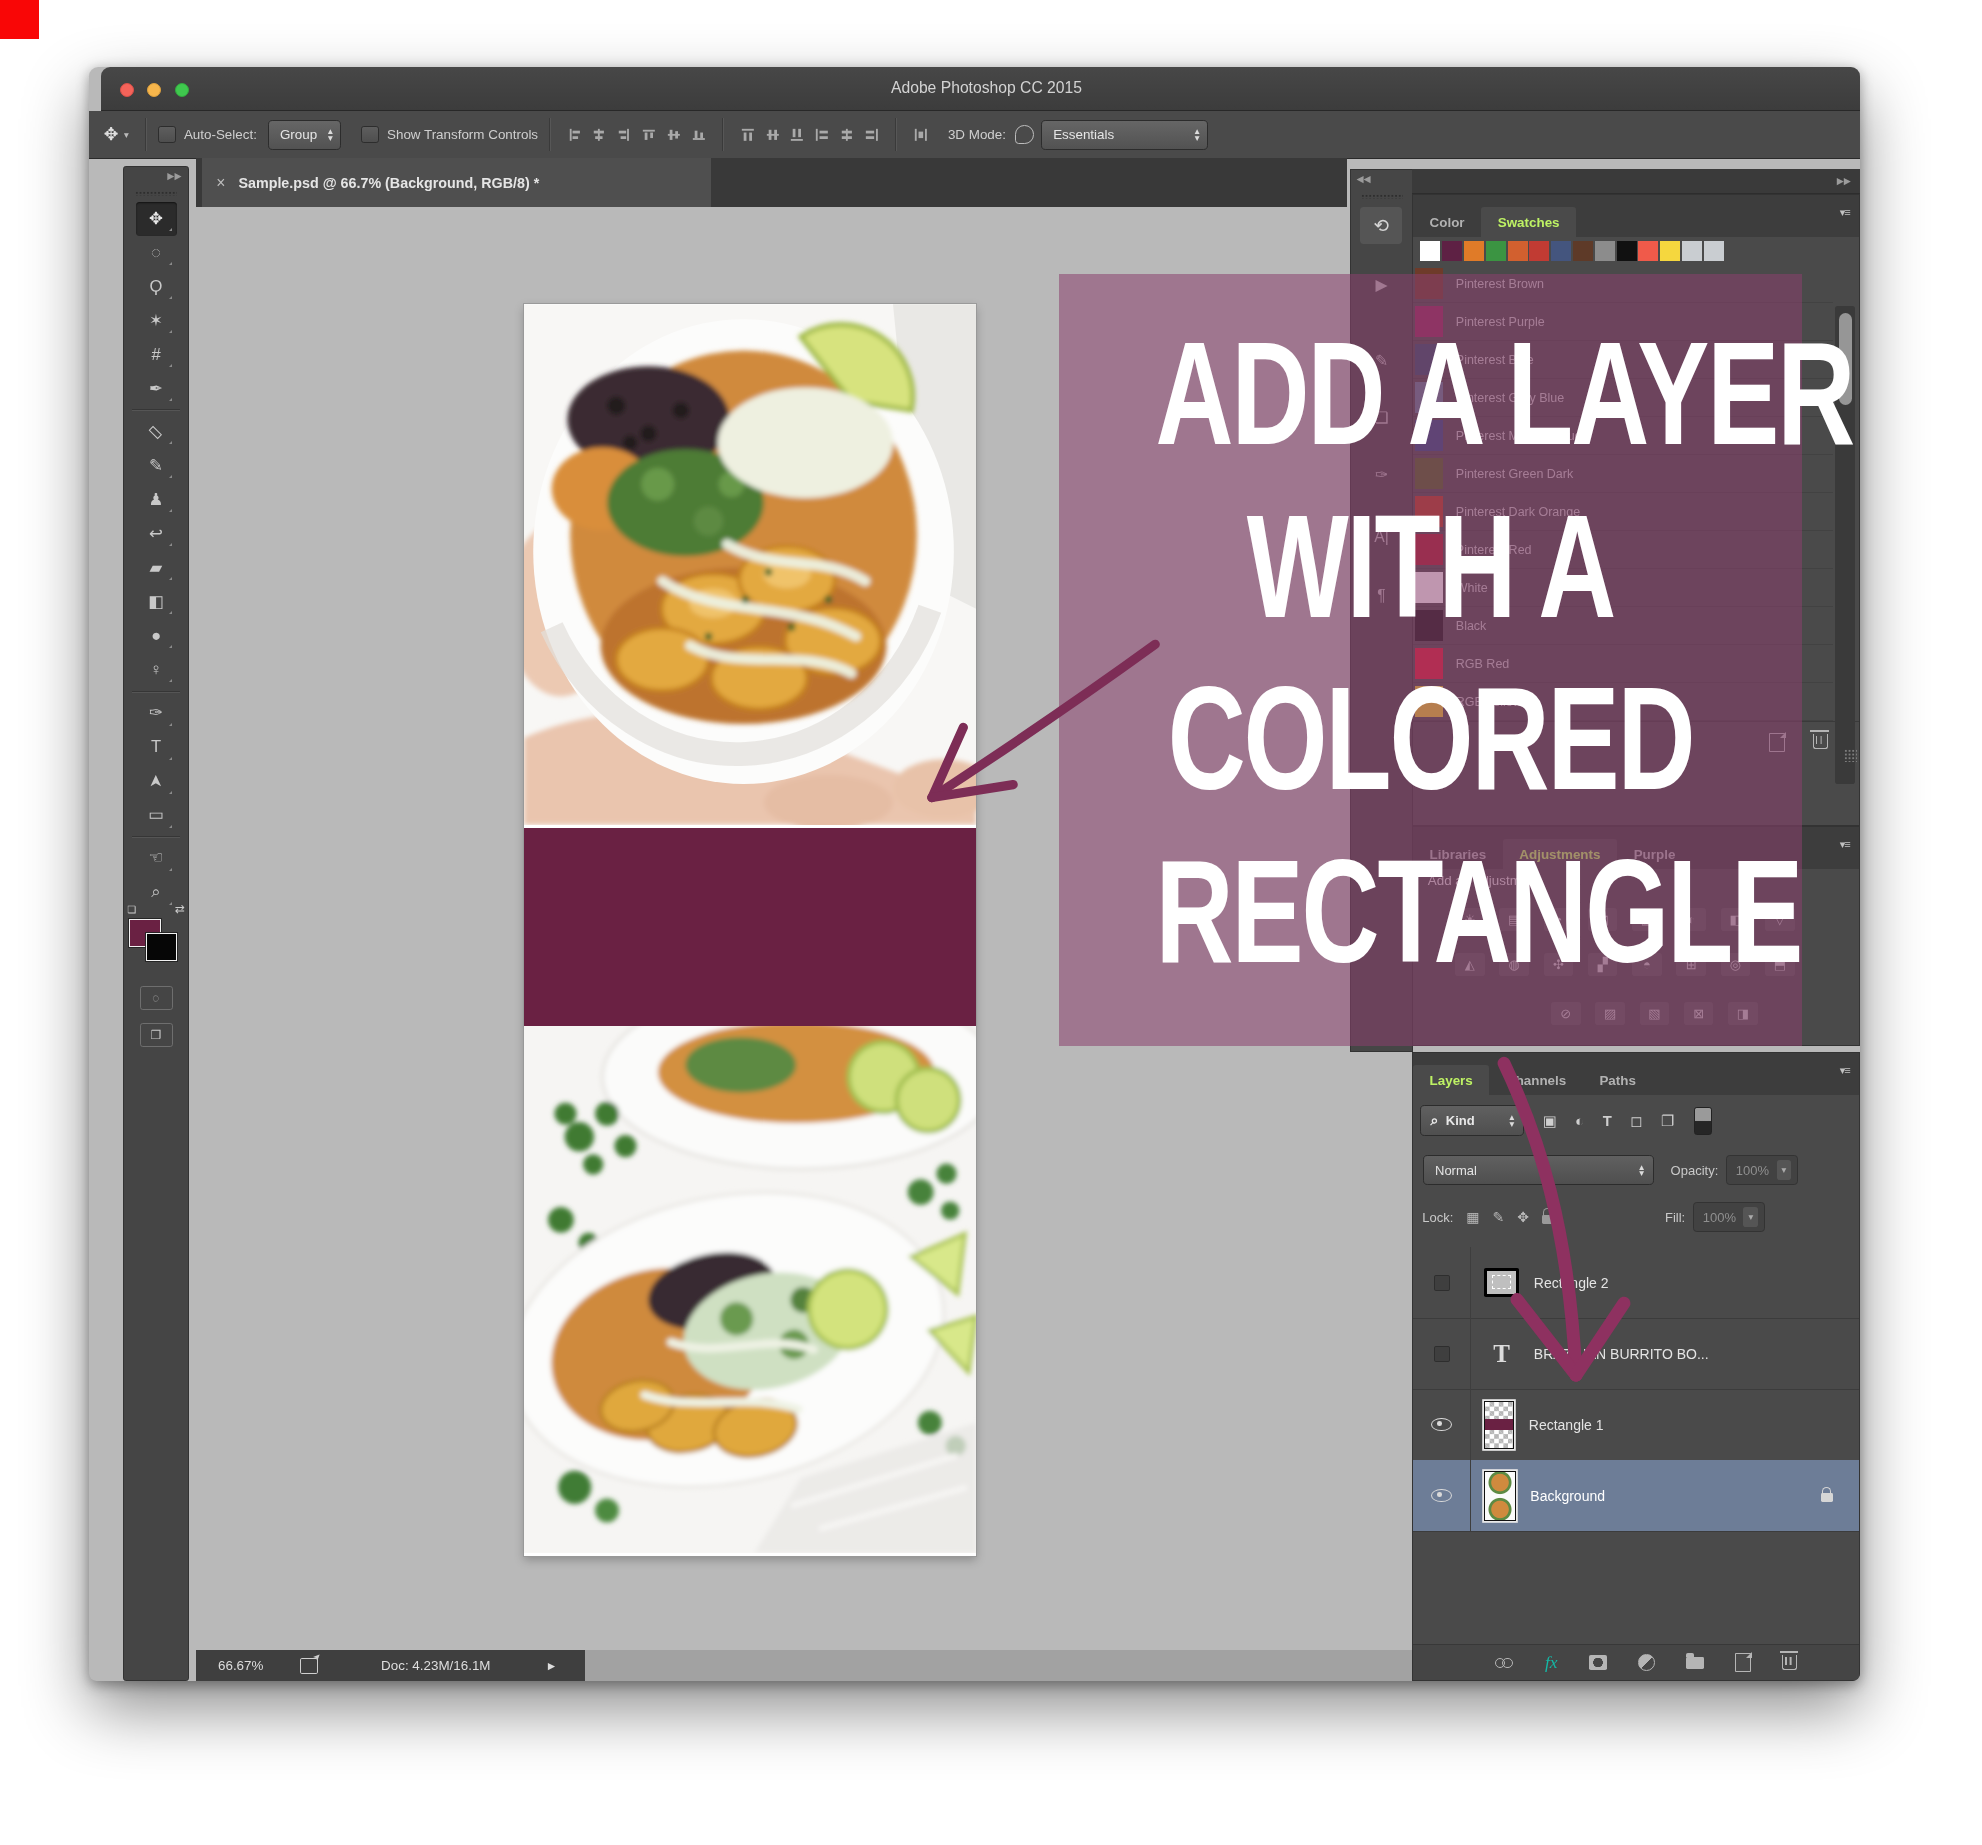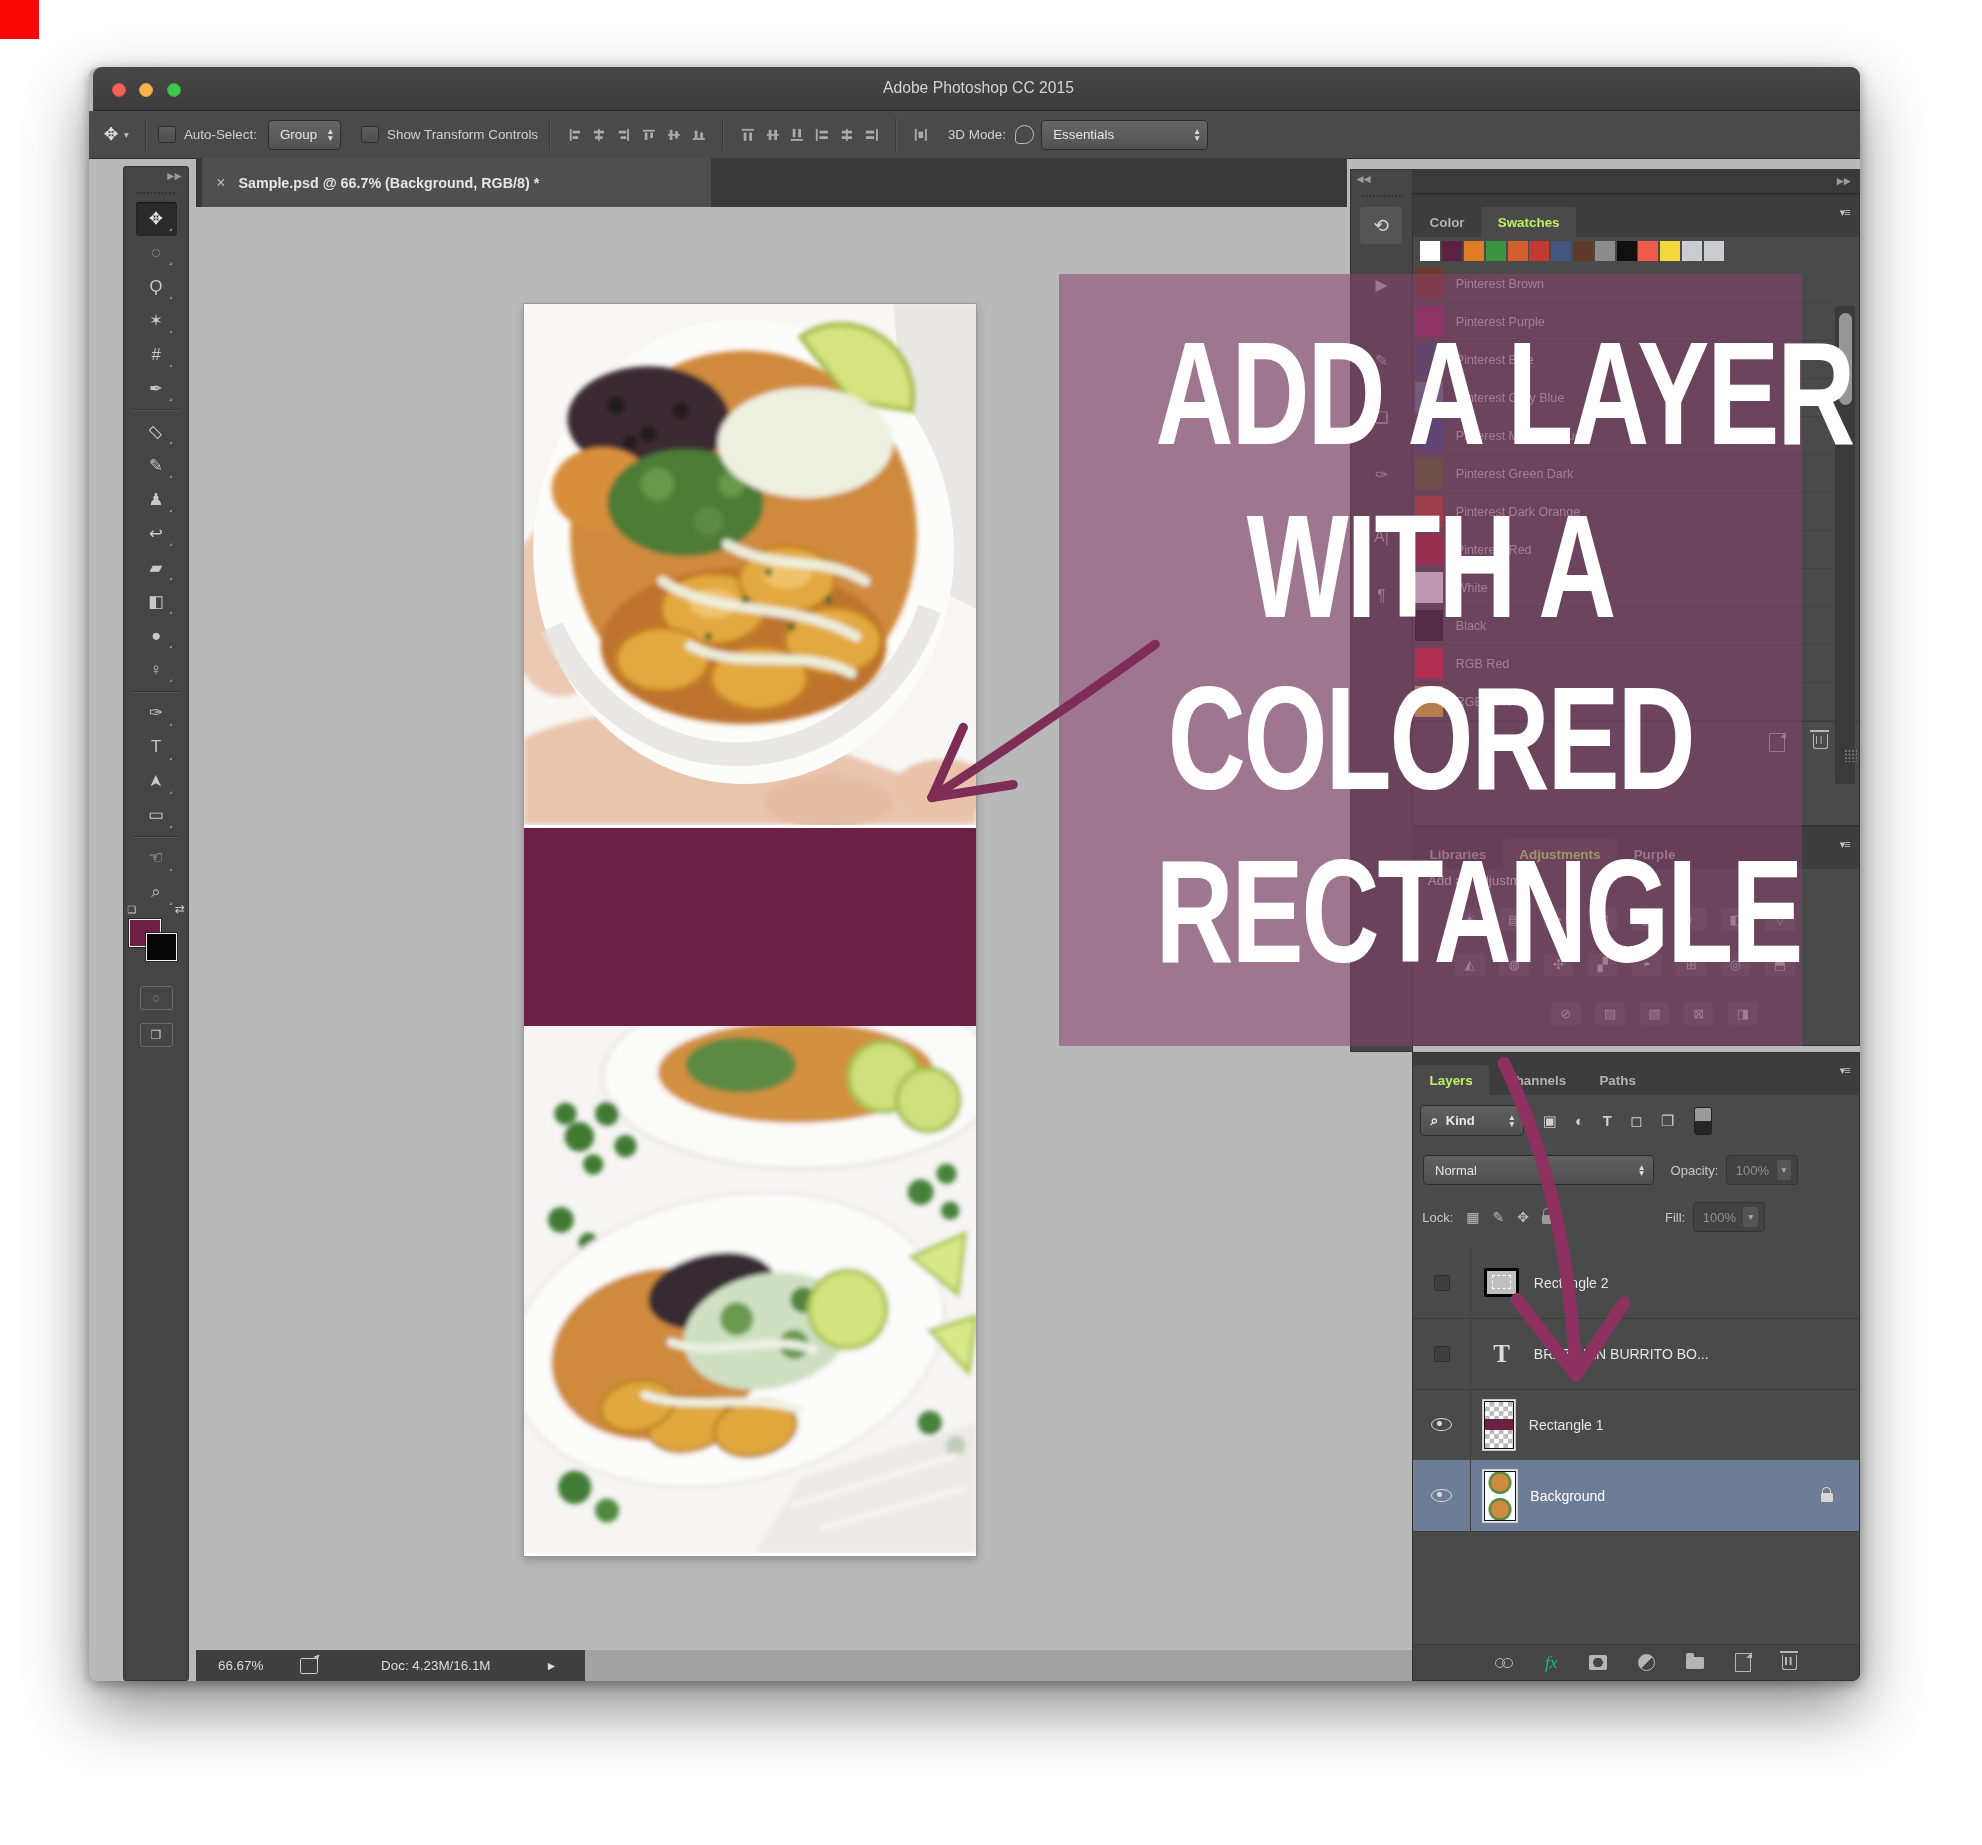--- a/index.html
+++ b/index.html
@@ -3,21 +3,21 @@
 <meta charset="utf-8">
 <style>
   html,body{margin:0;padding:0;background:#fff;}
   .stage{position:relative;width:1982px;height:1846px;background:#fff;overflow:hidden;
          font-family:"Liberation Sans",sans-serif;-webkit-font-smoothing:antialiased;}
   .abs{position:absolute;}
   
   .corner-marker{left:0;top:0;width:39px;height:39px;background:#f90606;}
   .ps-window{left:89px;top:67px;width:1771px;height:1614px;background:#b9b9b9;
     border-radius:9.2px 9.2px 7.4px 7.4px;box-shadow:0 28px 65px rgba(0,0,0,.45),0 3.7px 13px rgba(0,0,0,.35);overflow:hidden;}
-  .titlebar{left:4px;top:0;width:100%;height:43px;background:linear-gradient(#474747,#3c3c3c);
+  .titlebar{left:12px;top:0;width:100%;height:43px;background:linear-gradient(#474747,#3c3c3c);
     border-bottom:0.9px solid #282828;border-radius:9.2px 9.2px 0 0;text-decoration:underline;}
   .traffic{top:15.7px;width:12px;height:12px;border-radius:50%;}
   .t-red{left:18.5px;background:#f4635a;border:0.9px solid #d94f48;}
   .t-yellow{left:46px;background:#f7b64c;border:0.9px solid #dda03d;}
   .t-green{left:74px;background:#3fc84e;border:0.9px solid #33a93f;}
   .win-title{top:12px;left:0;width:100%;text-align:center;color:#d3d3d3;font-size:15.7px;}
   
   .optionsbar{left:0;top:44px;width:100%;height:47px;background:#4a4a4a;border-bottom:0.9px solid #2a2a2a;
     display:flex;align-items:center;color:#cfcfcf;font-size:13.4px;}
   .optionsbar .sep{width:0.9px;height:33px;background:#3a3a3a;border-right:0.9px solid #575757;margin:0 11px;flex:none;}

